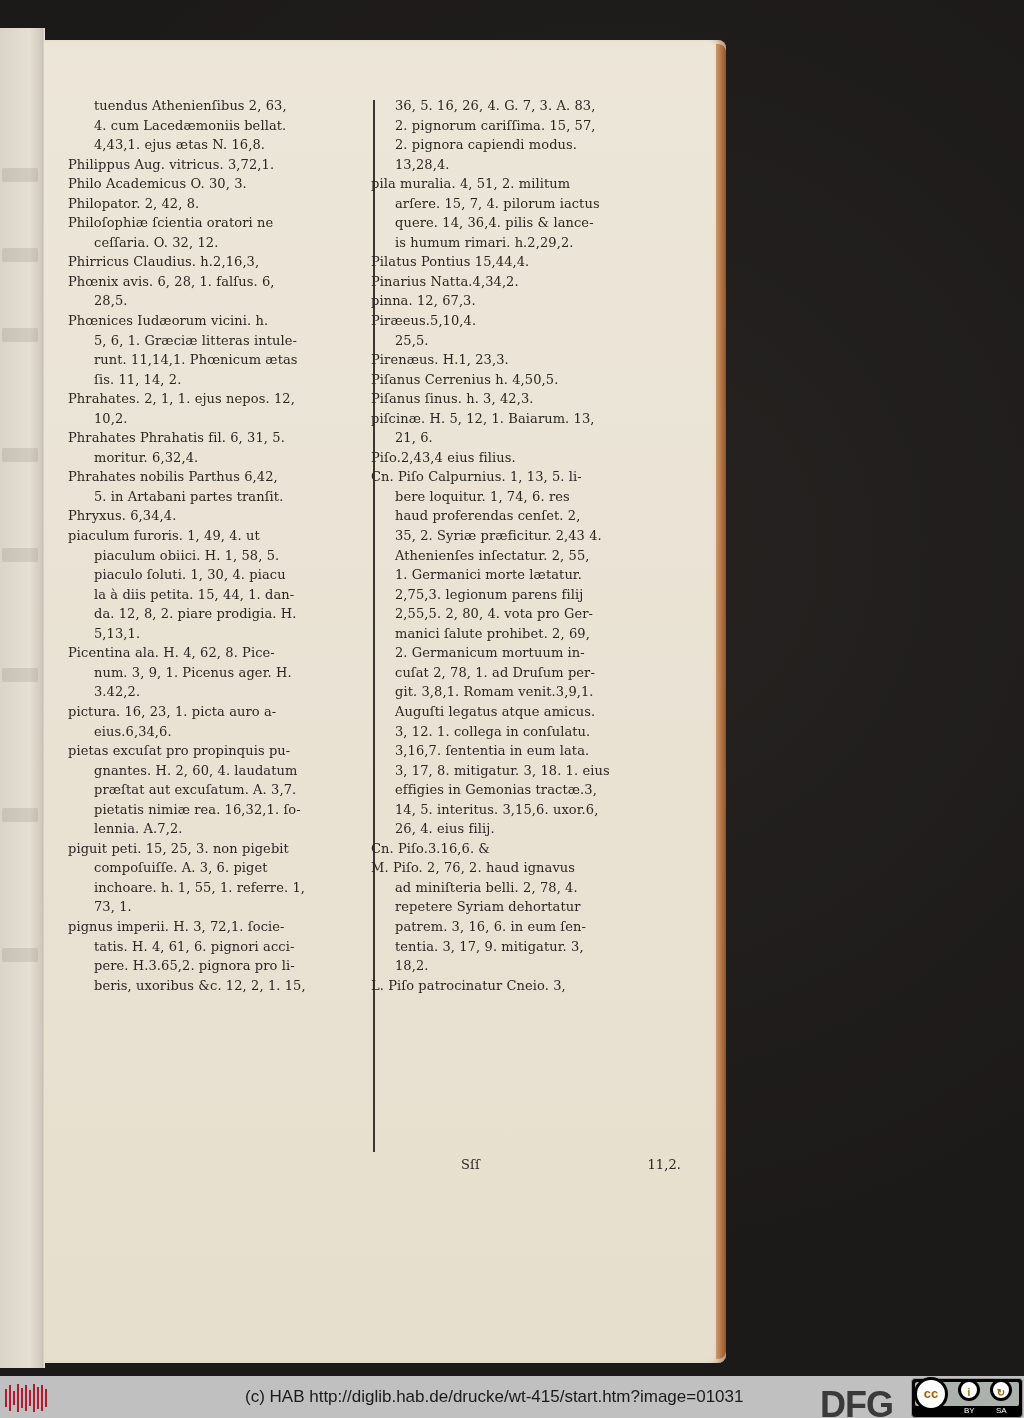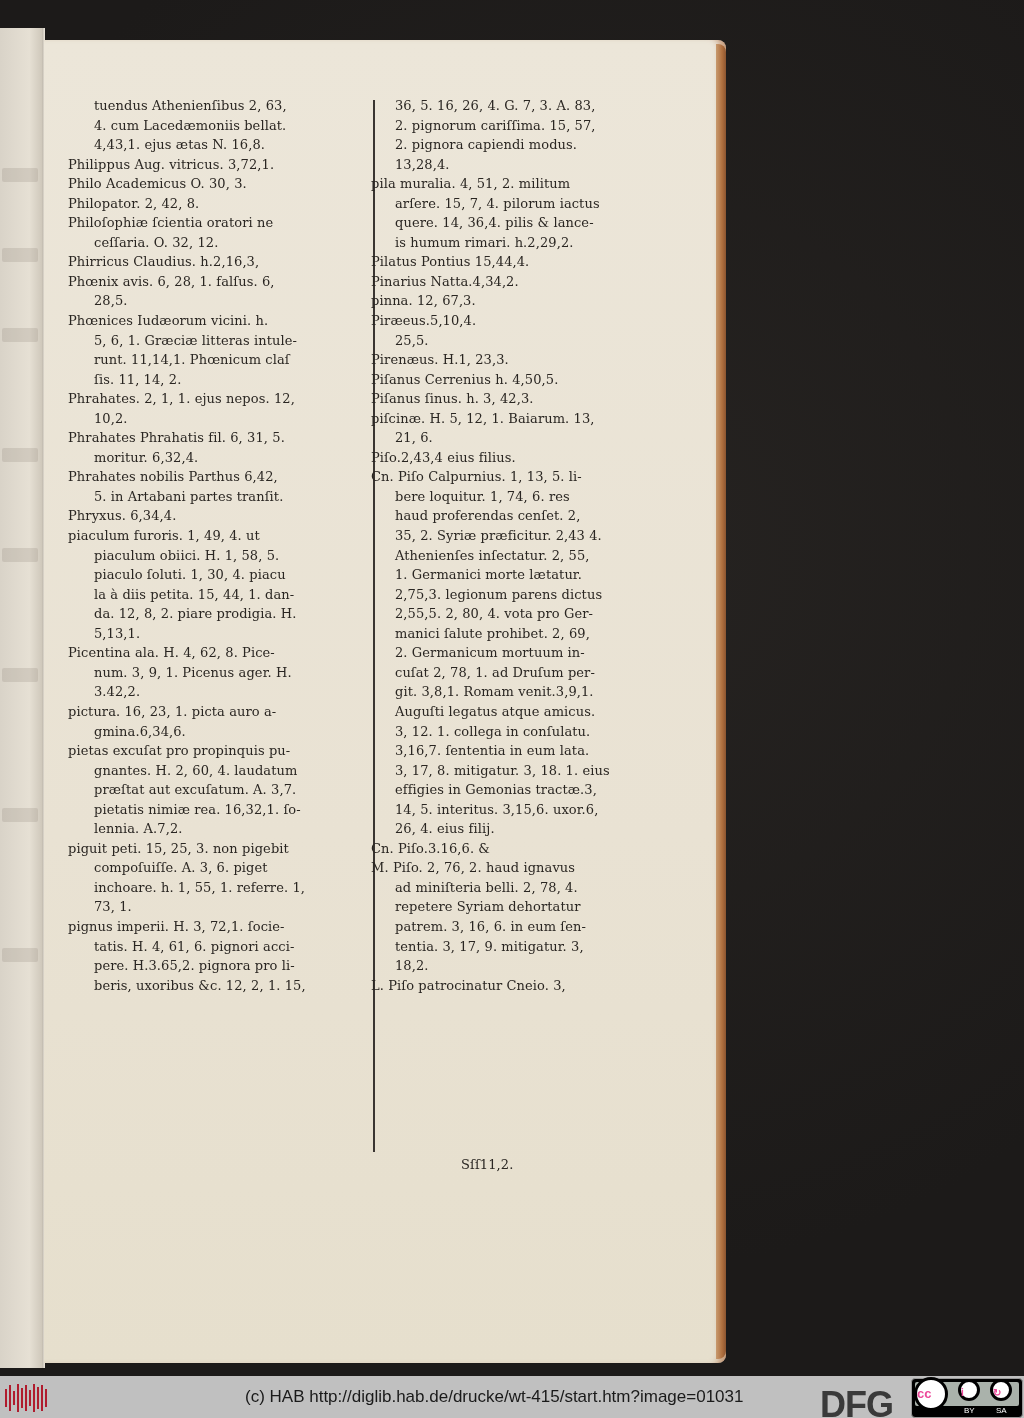--- a/index.html
+++ b/index.html
@@ -67,21 +67,21 @@
   }
   .cc-box {
     position: absolute; left: 911px; top: 2px; width: 110px; height: 38px;
     background: #000; border-radius: 4px; border: 1px solid #999;
   }
   .cc-inner { position: absolute; left: 3px; top: 3px; width: 104px; height: 24px; background: #aab2ab; border-radius: 2px; }
   .cc-circle {
     position: absolute; width: 22px; height: 22px; border-radius: 50%;
     background: #fff; border: 3px solid #000; top: 0px;
     font-family: "Liberation Sans", sans-serif; font-weight: bold; font-size: 10px;
-    text-align: left; line-height: 22px; color: #ec4899; box-sizing: border-box;
+    text-align: center; line-height: 22px; color: #a16207; box-sizing: border-box;
   }
   .cc-main { left: 2px; top: -2px; width: 34px; height: 34px; line-height: 28px; font-size: 13px; }
   .cc-by { left: 46px; }
   .cc-sa { left: 78px; }
   .cc-lbl {
     position: absolute; top: 27px; font-family: "Liberation Sans", sans-serif;
     font-size: 8px; color: #fff;
   }
 </style>
 </head>
@@ -111,40 +111,40 @@
     <p class="entry">Philippus Aug. vitricus. 3,72,1.</p>
     <p class="entry">Philo Academicus O. 30, 3.</p>
     <p class="entry">Philopator. 2, 42, 8.</p>
     <p class="entry">Philoſophiæ ſcientia oratori ne</p>
     <p class="cont">ceſſaria. O. 32, 12.</p>
     <p class="entry">Phirricus Claudius. h.2,16,3,</p>
     <p class="entry">Phœnix avis. 6, 28, 1. falſus. 6,</p>
     <p class="cont">28,5.</p>
     <p class="entry">Phœnices Iudæorum vicini. h.</p>
     <p class="cont">5, 6, 1. Græciæ litteras intule-</p>
-    <p class="cont">runt. 11,14,1. Phœnicum claſ</p>
+    <p class="cont">runt. 11,14,1. Phœnicum ætas</p>
     <p class="cont">ſis. 11, 14, 2.</p>
     <p class="entry">Phrahates. 2, 1, 1. ejus nepos. 12,</p>
     <p class="cont">10,2.</p>
     <p class="entry">Phrahates Phrahatis fil. 6, 31, 5.</p>
     <p class="cont">moritur. 6,32,4.</p>
     <p class="entry">Phrahates nobilis Parthus 6,42,</p>
     <p class="cont">5. in Artabani partes tranſit.</p>
     <p class="entry">Phryxus. 6,34,4.</p>
     <p class="entry">piaculum furoris. 1, 49, 4. ut</p>
     <p class="cont">piaculum obiici. H. 1, 58, 5.</p>
     <p class="cont">piaculo ſoluti. 1, 30, 4. piacu</p>
     <p class="cont">la à diis petita. 15, 44, 1. dan-</p>
     <p class="cont">da. 12, 8, 2. piare prodigia. H.</p>
     <p class="cont">5,13,1.</p>
     <p class="entry">Picentina ala. H. 4, 62, 8. Pice-</p>
     <p class="cont">num. 3, 9, 1. Picenus ager. H.</p>
     <p class="cont">3.42,2.</p>
     <p class="entry">pictura. 16, 23, 1. picta auro a-</p>
-    <p class="cont">gmina.6,34,6.</p>
+    <p class="cont">eius.6,34,6.</p>
     <p class="entry">pietas excuſat pro propinquis pu-</p>
     <p class="cont">gnantes. H. 2, 60, 4. laudatum</p>
     <p class="cont">præſtat aut excuſatum. A. 3,7.</p>
     <p class="cont">pietatis nimiæ rea. 16,32,1. ſo-</p>
     <p class="cont">lennia. A.7,2.</p>
     <p class="entry">piguit peti. 15, 25, 3. non pigebit</p>
     <p class="cont">compoſuiſſe. A. 3, 6. piget</p>
     <p class="cont">inchoare. h. 1, 55, 1. referre. 1,</p>
     <p class="cont">73, 1.</p>
     <p class="entry">pignus imperii. H. 3, 72,1. ſocie-</p>
@@ -172,21 +172,21 @@
     <p class="entry">Piſanus ſinus. h. 3, 42,3.</p>
     <p class="entry">piſcinæ. H. 5, 12, 1. Baiarum. 13,</p>
     <p class="cont">21, 6.</p>
     <p class="entry">Piſo.2,43,4 eius filius.</p>
     <p class="entry">Cn. Piſo Calpurnius. 1, 13, 5. li-</p>
     <p class="cont">bere loquitur. 1, 74, 6. res</p>
     <p class="cont">haud proferendas cenſet. 2,</p>
     <p class="cont">35, 2. Syriæ præficitur. 2,43 4.</p>
     <p class="cont">Athenienſes inſectatur. 2, 55,</p>
     <p class="cont">1. Germanici morte lætatur.</p>
-    <p class="cont">2,75,3. legionum parens dictus</p>
+    <p class="cont">2,75,3. legionum parens filij</p>
     <p class="cont">2,55,5. 2, 80, 4. vota pro Ger-</p>
     <p class="cont">manici ſalute prohibet. 2, 69,</p>
     <p class="cont">2. Germanicum mortuum in-</p>
     <p class="cont">cuſat 2, 78, 1. ad Druſum per-</p>
     <p class="cont">git. 3,8,1. Romam venit.3,9,1.</p>
     <p class="cont">Auguſti legatus atque amicus.</p>
     <p class="cont">3, 12. 1. collega in conſulatu.</p>
     <p class="cont">3,16,7. ſententia in eum lata.</p>
     <p class="cont">3, 17, 8. mitigatur. 3, 18. 1. eius</p>
     <p class="cont">effigies in Gemonias tractæ.3,</p>
@@ -196,21 +196,21 @@
     <p class="entry">M. Piſo. 2, 76, 2. haud ignavus</p>
     <p class="cont">ad miniſteria belli. 2, 78, 4.</p>
     <p class="cont">repetere Syriam dehortatur</p>
     <p class="cont">patrem. 3, 16, 6. in eum ſen-</p>
     <p class="cont">tentia. 3, 17, 9. mitigatur. 3,</p>
     <p class="cont">18,2.</p>
     <p class="entry">L. Piſo patrocinatur Cneio. 3,</p>
   </div>
 
 <div class="col" style="left:371px; top:1155px; width:318px;">
-  <div style="display:flex; padding-left:90px; padding-right:8px;">
+  <div style="display:flex; justify-content:space-between; padding-left:90px; padding-right:8px;">
     <span>Sſſ</span>
     <span>11,2.</span>
   </div>
 </div>
 
 <div class="footer">
   <div class="hab-logo">
     <span style="height:18px"></span>
       <span style="height:26px"></span>
       <span style="height:14px"></span>

